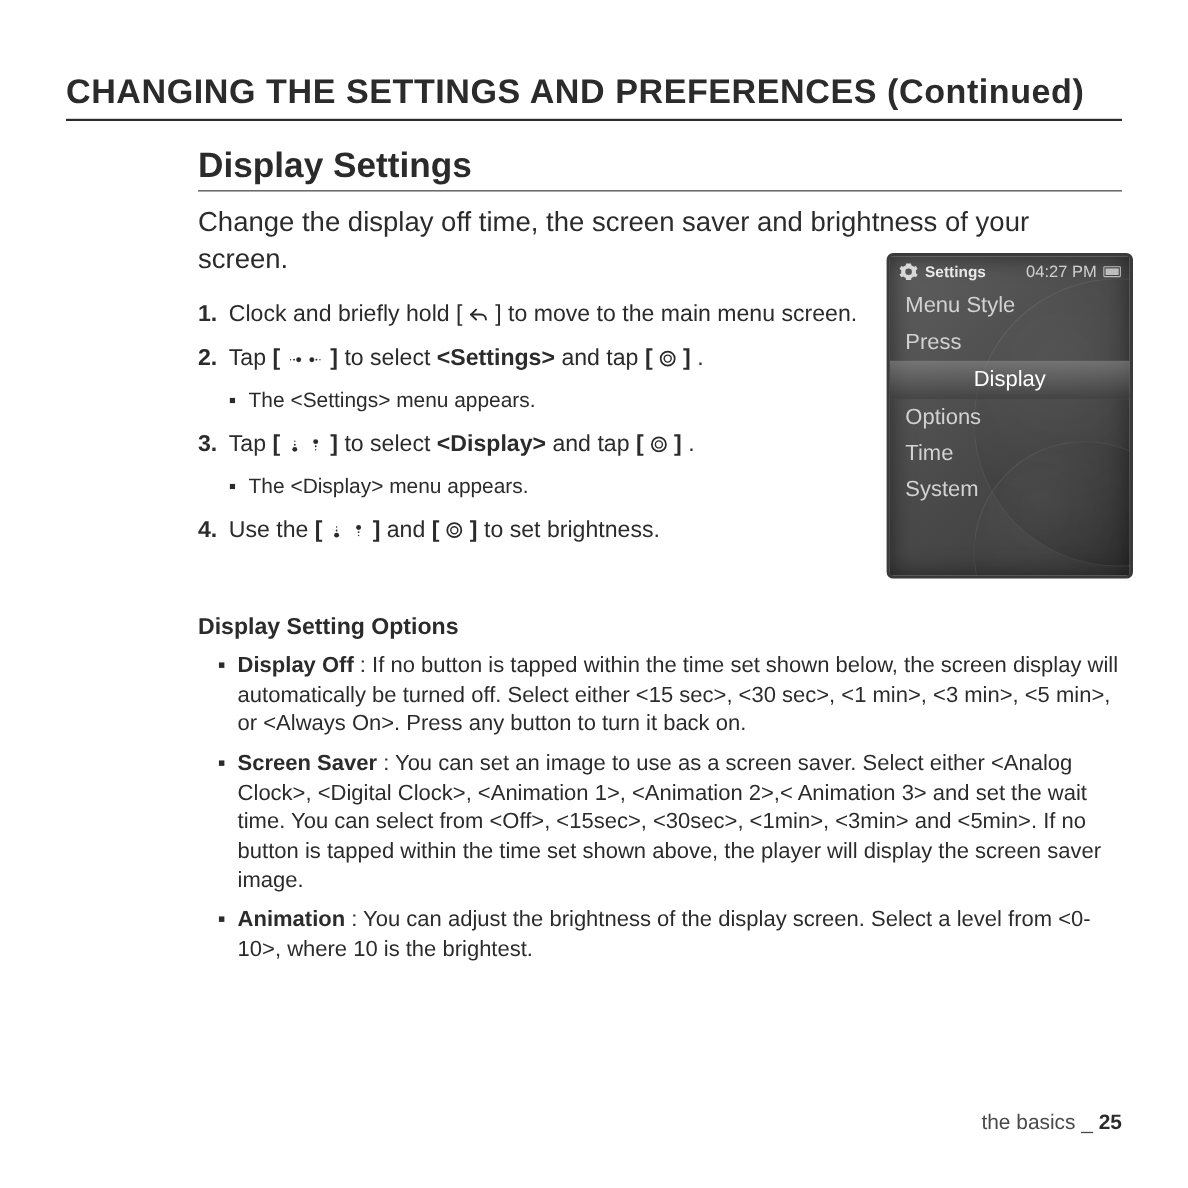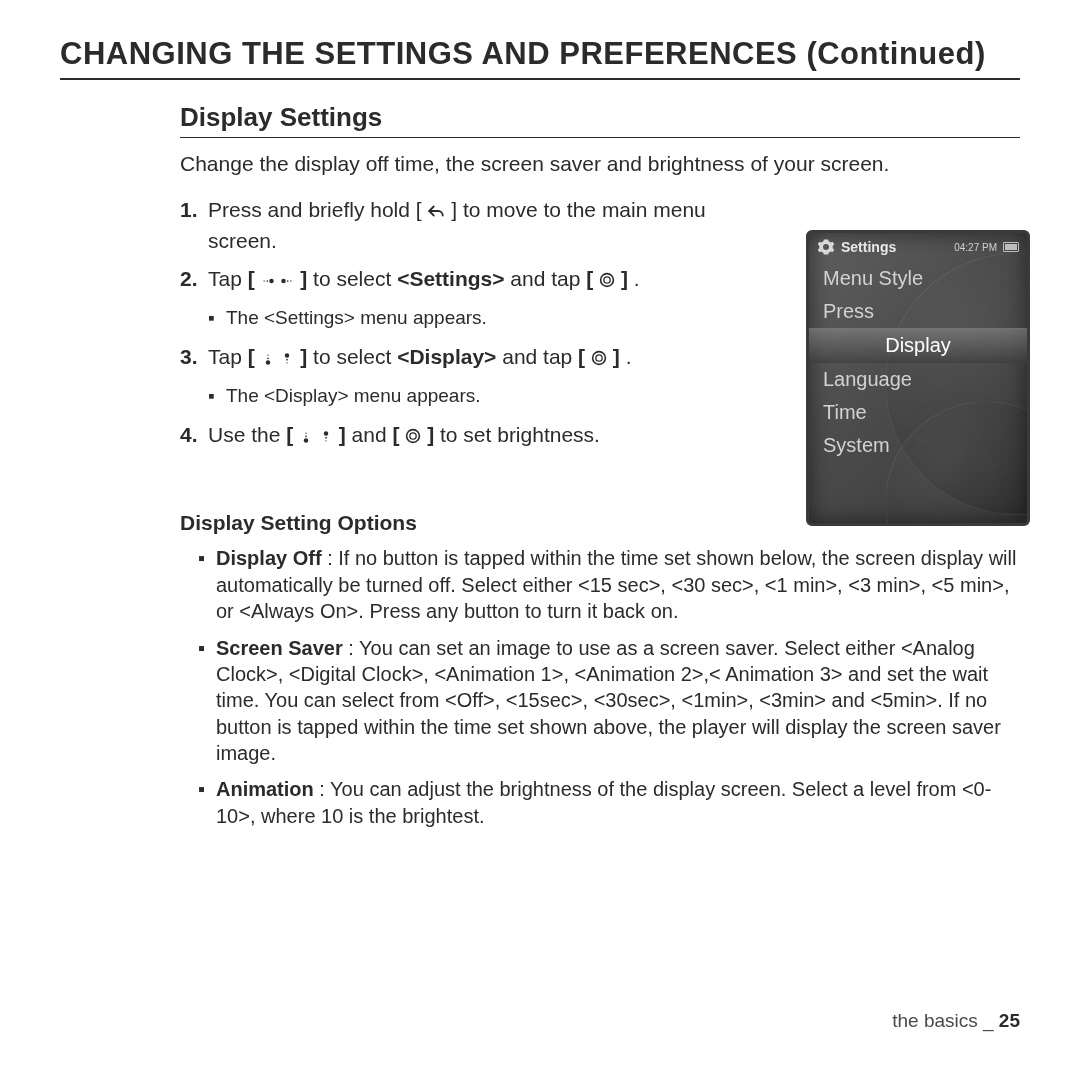--- a/index.html
+++ b/index.html
@@ -9,40 +9,40 @@
     height: 1080px;
     background: #ffffff;
     font-family: Arial, Helvetica, sans-serif;
     color: #2b2b2b;
   }
   .page {
     position: relative;
     width: 1080px;
     height: 1080px;
     box-sizing: border-box;
-    padding: 36px 60px 0 60px;
+    padding: 66px 60px 0 60px;
   }
   .h1 {
     font-size: 31px;
     font-weight: bold;
     letter-spacing: 0.5px;
     border-bottom: 2px solid #2b2b2b;
     padding-bottom: 6px;
     margin-bottom: 22px;
   }
   .h2 {
-    font-size: 26px;
+    font-size: 32px;
     font-weight: bold;
     border-bottom: 1px solid #2b2b2b;
     padding-bottom: 4px;
     margin-left: 120px;
     margin-bottom: 12px;
   }
   .intro {
-    font-size: 21px;
+    font-size: 25px;
     margin-left: 120px;
     margin-bottom: 18px;
     line-height: 1.35;
     max-width: 870px;
   }
   .steps {
     margin-left: 120px;
     max-width: 600px;
   }
   .step {
@@ -103,21 +103,21 @@
     padding: 5px 8px 2px 8px;
     color: #e8e8e8;
   }
   .device-header .gear svg { display: block; }
   .device-header .label {
     font-size: 14px;
     font-weight: bold;
   }
   .device-header .spacer { flex: 1; }
   .device-header .clock {
-    font-size: 10px;
+    font-size: 15px;
     color: #d0d0d0;
   }
   .device-header .batt {
     width: 14px;
     height: 8px;
     border: 1px solid #bdbdbd;
     border-radius: 1px;
     position: relative;
   }
   .device-header .batt::after {
@@ -203,32 +203,32 @@
       </span>
       <span class="label">Settings</span>
       <span class="spacer"></span>
       <span class="clock">04:27 PM</span>
       <span class="batt"></span>
     </div>
     <div class="device-menu" id="device-menu">
         <div class="item">Menu Style</div>
         <div class="item">Press</div>
         <div class="item selected">Display</div>
-        <div class="item">Language</div>
+        <div class="item">Options</div>
         <div class="item">Time</div>
         <div class="item">System</div>
       </div>
   </div>
 
   <div class="steps">
 
     <div class="step">
       <span class="num">1.</span>
       <span class="txt">
-        <span>Press and briefly hold [</span>
+        <span>Clock and briefly hold [</span>
         <span class="inline-icon">
           <svg width="18" height="16" viewBox="0 0 24 20" fill="none" stroke="#2b2b2b" stroke-width="2.4" stroke-linecap="round" stroke-linejoin="round">
             <path d="M9 4 3 10l6 6"></path>
               <path d="M3 10h12a6 6 0 016 6"></path>
           </svg>
         </span>
         <span>] to move to the main menu screen.</span>
       </span>
     </div>
 

